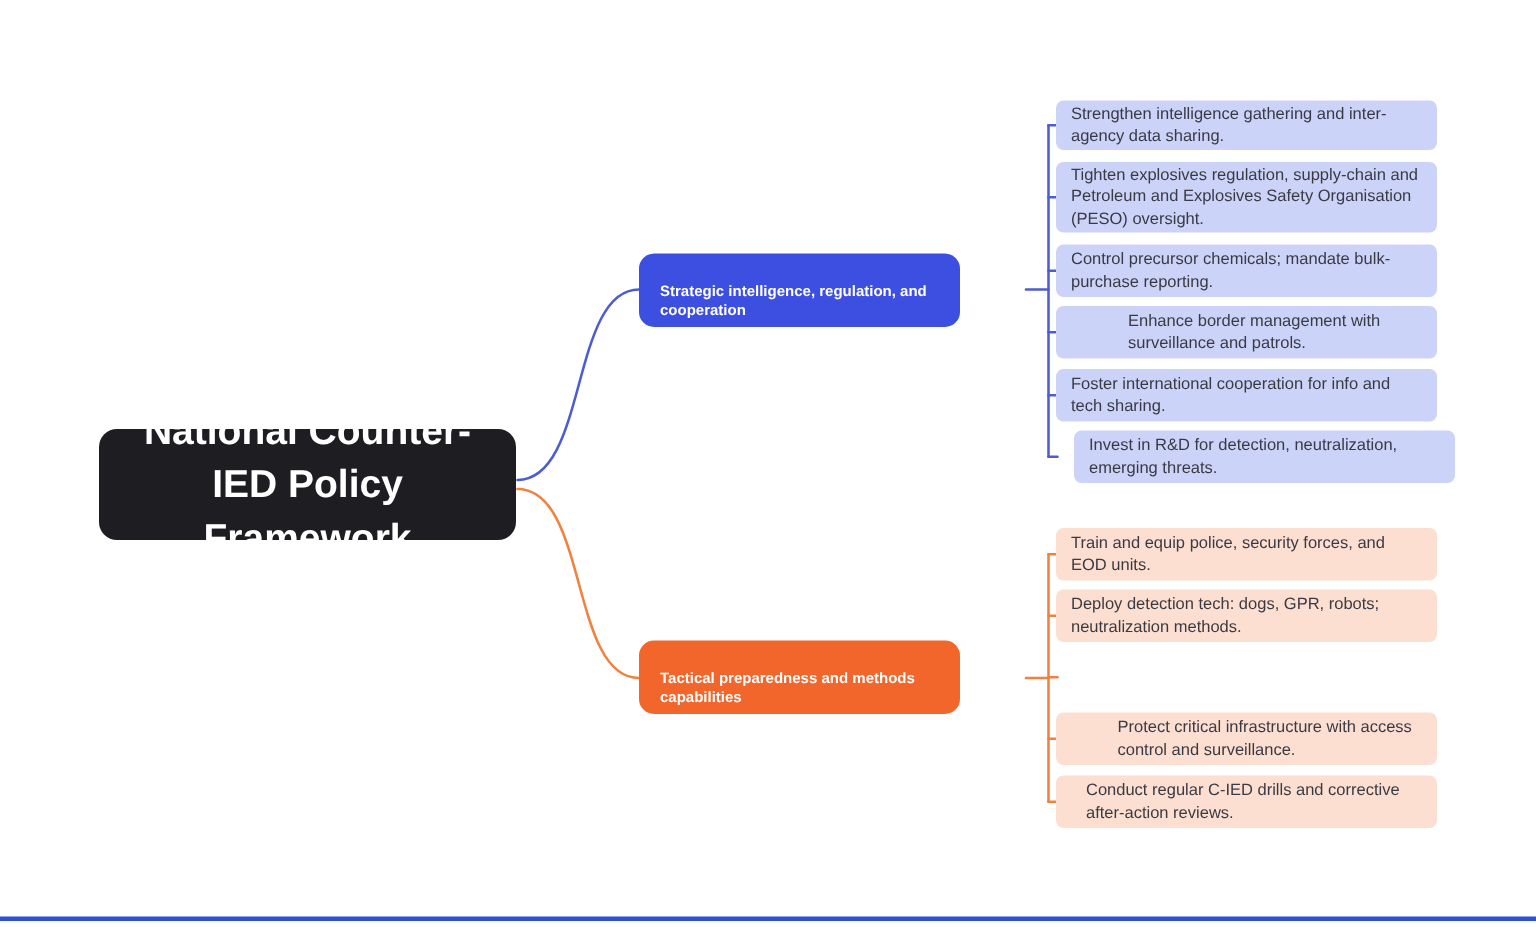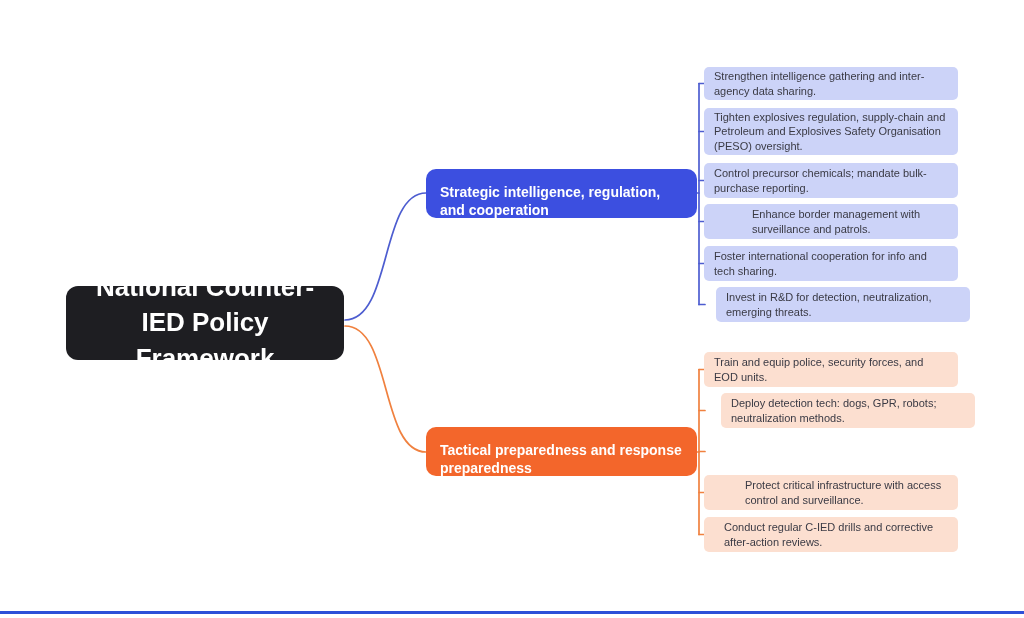--- a/index.html
+++ b/index.html
@@ -21,25 +21,25 @@
     left:66px;top:286px;width:278px;height:74px;
     background:var(--root-bg,#1e1e22);
     color:var(--root-text,#fff);
     border-radius:12px;
     display:flex;align-items:center;justify-content:center;text-align:center;
     font-size:26px;font-weight:bold;line-height:1.35;
     padding:0 10px;
   }
 
   .branch-node{
-    width:271px;height:49px;
+    width:214px;height:49px;
     color:var(--branch-text,#fff);
     border-radius:10px;
     display:flex;align-items:center;
-    font-size:14px;font-weight:bold;line-height:1.25;
+    font-size:10px;font-weight:bold;line-height:1.25;
     padding:16px 12px 0 14px;
   }
   .branch-1{left:426px;top:169px;background:var(--branch1-bg,#3c4fe0);}
   .branch-2{left:426px;top:427px;background:var(--branch2-bg,#f3662b);}
 
   .leaf-node{
     left:704px;width:254px;
     color:var(--leaf-text,#3a3a44);
     border-radius:5px;
     display:flex;align-items:center;
@@ -79,28 +79,28 @@
     <path class="c2" d="M 699 369.5 L 705 369.5"></path>
     <path class="c2" d="M 699 410.5 L 705 410.5"></path>
     <path class="c2" d="M 699 451.5 L 705 451.5"></path>
     <path class="c2" d="M 699 492.5 L 705 492.5"></path>
     <path class="c2" d="M 699 534.5 L 705 534.5"></path>
   </svg>
 
   <div class="node root-node">National Counter-IED Policy Framework</div>
 
   <div class="node branch-node branch-1">Strategic intelligence, regulation, and cooperation</div>
-  <div class="node branch-node branch-2">Tactical preparedness and response preparedness</div>
+  <div class="node branch-node branch-2">Tactical preparedness and methods capabilities</div>
 
   <div class="node leaf-node leaf-b1" style="top:67px;height:33px;">Strengthen intelligence gathering and inter-agency data sharing.</div>
   <div class="node leaf-node leaf-b1" style="top:108px;height:47px;">Tighten explosives regulation, supply-chain and Petroleum and Explosives Safety Organisation (PESO) oversight.</div>
   <div class="node leaf-node leaf-b1" style="top:163px;height:35px;">Control precursor chemicals; mandate bulk-purchase reporting.</div>
   <div class="node leaf-node leaf-b1" style="top:204px;height:35px;padding-left:48px;">Enhance border management with surveillance and patrols.</div>
   <div class="node leaf-node leaf-b1" style="top:246px;height:35px;">Foster international cooperation for info and tech sharing.</div>
   <div class="node leaf-node leaf-b1" style="top:287px;height:35px;margin-left:12px;">Invest in R&amp;D for detection, neutralization, emerging threats.</div>
 
   <div class="node leaf-node leaf-b2" style="top:352px;height:35px;">Train and equip police, security forces, and EOD units.</div>
-  <div class="node leaf-node leaf-b2" style="top:393px;height:35px;margin-left:17px;">Deploy detection tech: dogs, GPR, robots; neutralization methods.</div>
+  <div class="node leaf-node leaf-b2" style="top:393px;height:35px;">Deploy detection tech: dogs, GPR, robots; neutralization methods.</div>
   <div class="node leaf-node leaf-b2" style="top:475px;height:35px;padding-left:41px;">Protect critical infrastructure with access control and surveillance.</div>
   <div class="node leaf-node leaf-b2" style="top:517px;height:35px;padding-left:20px;">Conduct regular C-IED drills and corrective after-action reviews.</div>
 
   <div class="footer-line"></div>
 </div>
 
 </body></html>

